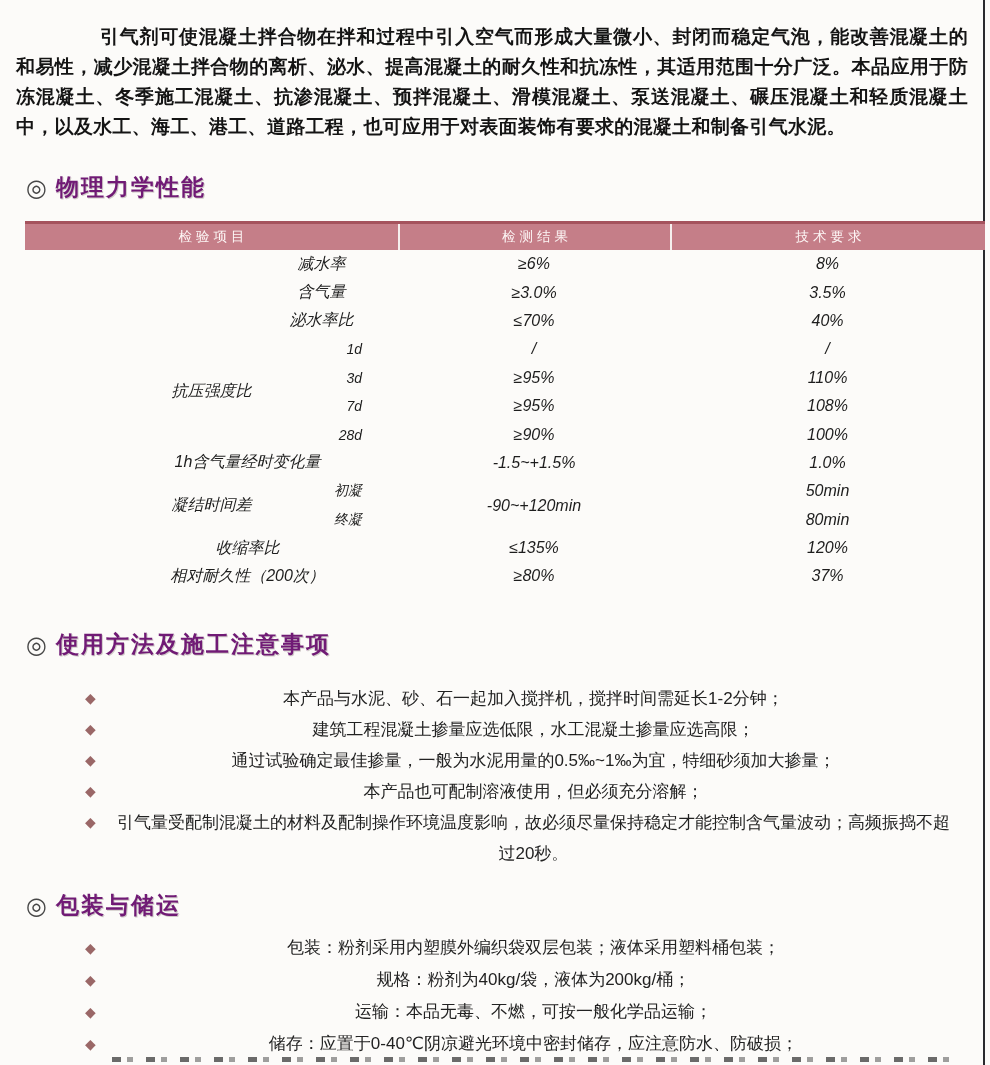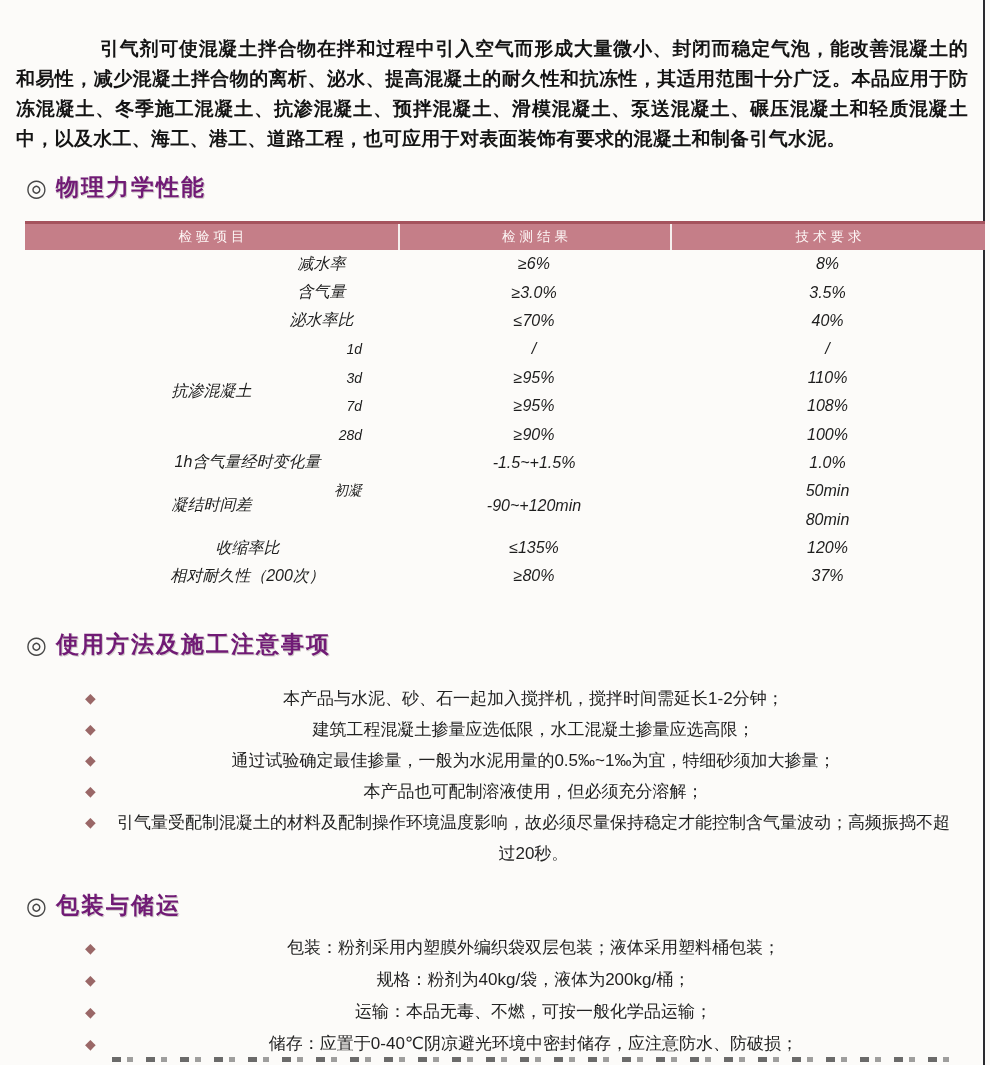--- a/index.html
+++ b/index.html
@@ -8,21 +8,21 @@
     background:#fcfbf9;
     font-family:"Liberation Sans","DejaVu Sans",sans-serif;
     color:#1b1b1b;
   }
   .page{position:absolute;inset:0;}
   
   .edge-line{position:absolute;top:0;bottom:0;right:5px;width:2px;background:#2a2a2e;}
 
   
   .intro{
-    position:absolute;top:34px;left:16px;width:952px;margin:0;
+    position:absolute;top:22px;left:16px;width:952px;margin:0;
     font-size:19px;line-height:30px;font-weight:600;letter-spacing:.3px;
     text-align:justify;text-indent:84px;color:#141414;
   }
 
   
   .heading{position:absolute;left:26px;display:flex;align-items:center;gap:9px;}
   .heading .ring{font-size:24px;line-height:1;color:#474747;font-weight:400;}
   .heading .htext{
     font-size:23px;font-weight:800;letter-spacing:2px;color:#701a75;
     text-shadow:1px 1px 0 rgba(125,115,110,.35);
@@ -97,21 +97,21 @@
       <div class="cell" style="grid-area:1/3">8%</div>
 
       <div class="cell shift-r" style="grid-area:2/1">含气量</div>
       <div class="cell" style="grid-area:2/2">≥3.0%</div>
       <div class="cell" style="grid-area:2/3">3.5%</div>
 
       <div class="cell shift-r" style="grid-area:3/1">泌水率比</div>
       <div class="cell" style="grid-area:3/2">≤70%</div>
       <div class="cell" style="grid-area:3/3">40%</div>
 
-      <div class="cell group" style="grid-row:4/8;grid-column:1">抗渗混凝土</div>
+      <div class="cell group" style="grid-row:4/8;grid-column:1">抗压强度比</div>
 
       <div class="cell sub" style="grid-area:4/1">1d</div>
       <div class="cell" style="grid-area:4/2">/</div>
       <div class="cell" style="grid-area:4/3">/</div>
 
       <div class="cell sub" style="grid-area:5/1">3d</div>
       <div class="cell" style="grid-area:5/2">≥95%</div>
       <div class="cell" style="grid-area:5/3">110%</div>
 
       <div class="cell sub" style="grid-area:6/1">7d</div>
@@ -121,20 +121,21 @@
       <div class="cell sub" style="grid-area:7/1">28d</div>
       <div class="cell" style="grid-area:7/2">≥90%</div>
       <div class="cell" style="grid-area:7/3">100%</div>
 
       <div class="cell shift-m" style="grid-area:8/1">1h含气量经时变化量</div>
       <div class="cell" style="grid-area:8/2">-1.5~+1.5%</div>
       <div class="cell" style="grid-area:8/3">1.0%</div>
 
       <div class="cell group" style="grid-row:9/11;grid-column:1">凝结时间差</div>
       <div class="cell sub" style="grid-area:9/1">初凝</div>
+      <div class="cell sub" style="grid-area:10/1">终凝</div>
       <div class="cell" style="grid-row:9/11;grid-column:2">-90~+120min</div>
       <div class="cell" style="grid-area:9/3">50min</div>
       <div class="cell" style="grid-area:10/3">80min</div>
 
       <div class="cell shift-m" style="grid-area:11/1">收缩率比</div>
       <div class="cell" style="grid-area:11/2">≤135%</div>
       <div class="cell" style="grid-area:11/3">120%</div>
 
       <div class="cell shift-m" style="grid-area:12/1">相对耐久性（200次）</div>
       <div class="cell" style="grid-area:12/2">≥80%</div>

